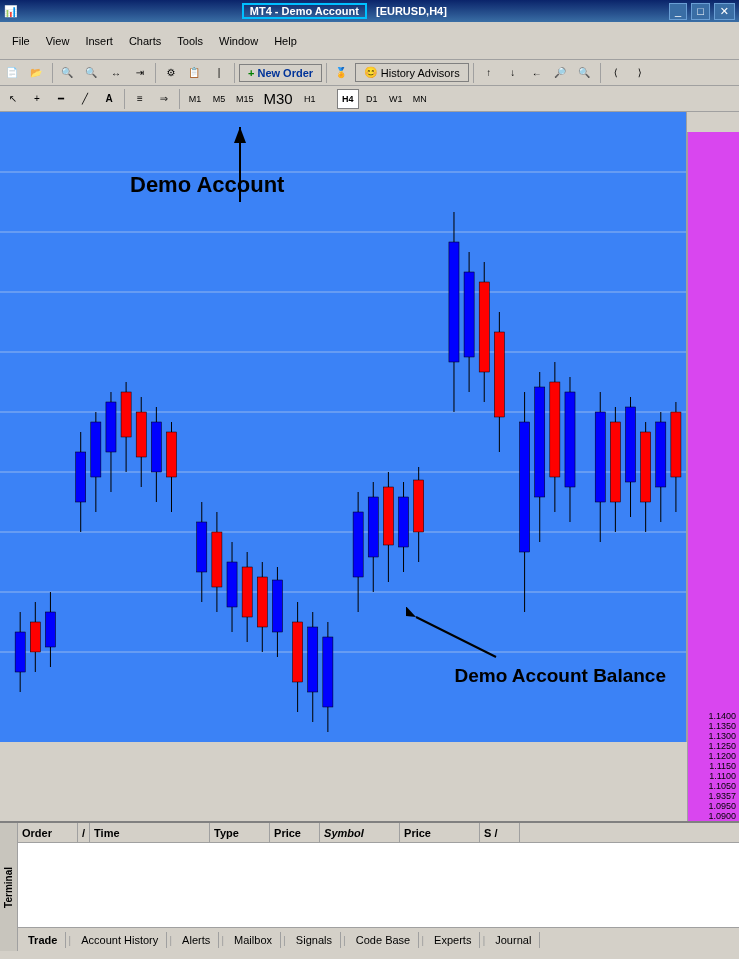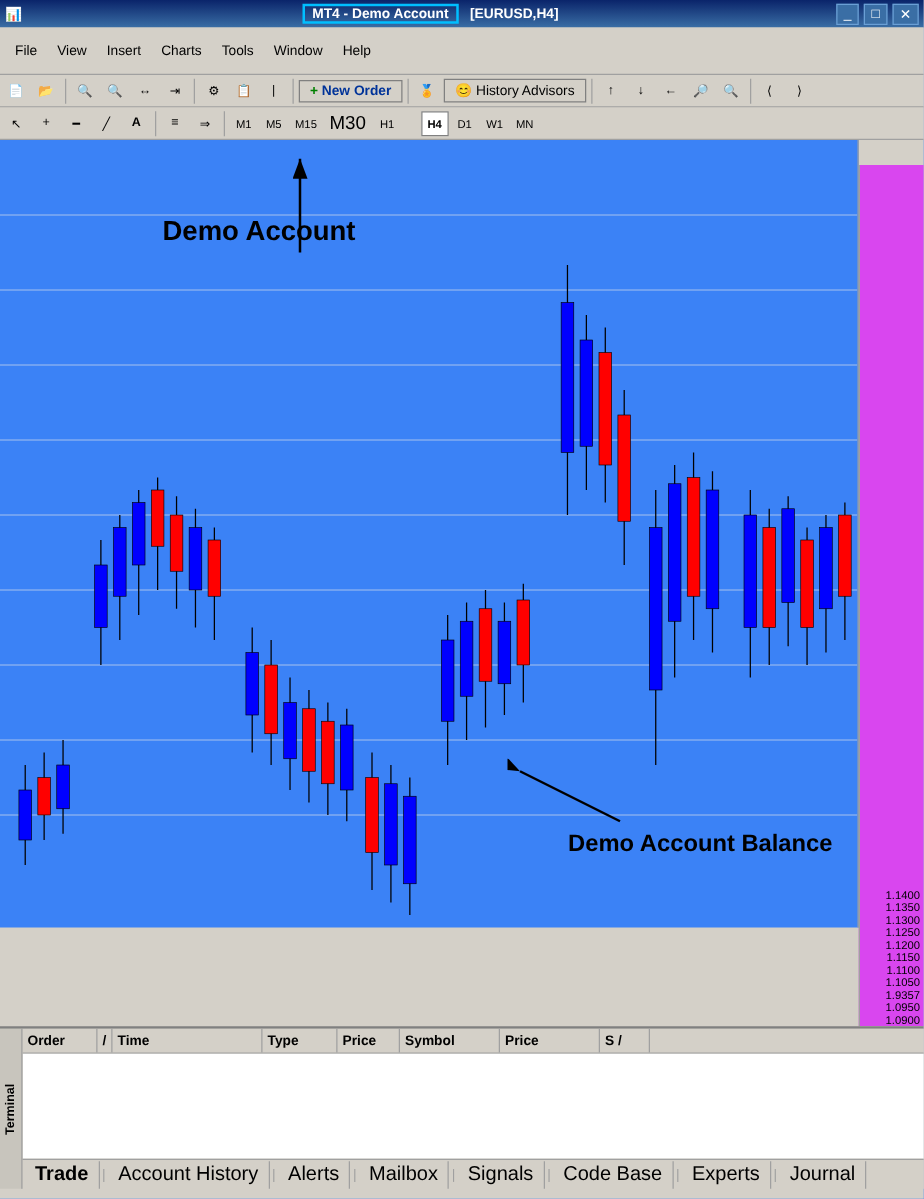--- a/index.html
+++ b/index.html
@@ -204,21 +204,21 @@
       align-items: center;
       height: 24px;
       background: #d4d0c8;
       border-top: 1px solid #a0a0a0;
       padding: 0 2px;
       margin-top: auto;
     }
     .term-tab {
       padding: 2px 8px;
       cursor: pointer;
-      font-size: 16px;
+      font-size: 11px;
       border-right: 1px solid #a0a0a0;
     }
     .term-tab.active { font-weight: bold; }
 
     
     #side-ruler {
       width: 50px;
       background: #f0f0f0;
       border-left: 1px solid #a0a0a0;
       font-size: 9px;
@@ -503,21 +503,21 @@
     </div>
 
     <div style="margin-left:18px; display:flex; flex-direction:column; flex:1;">
 
       <div style="height:20px; background:#d4d0c8; display:flex; align-items:center; border-bottom:1px solid #a0a0a0; font-size:11px; font-weight:bold;">
         <div class="col-header" style="min-width:60px;">Order</div>
         <div class="col-header" style="min-width:10px;">/</div>
         <div class="col-header" style="min-width:120px;">Time</div>
         <div class="col-header" style="min-width:60px;">Type</div>
         <div class="col-header" style="min-width:50px;">Price</div>
-        <div class="col-header" style="min-width:80px;">Symbol</div>
+        <div class="col-header" style="min-width:80px;font-style:italic;">Symbol</div>
         <div class="col-header" style="min-width:80px;">Price</div>
         <div class="col-header" style="min-width:40px;">S /</div>
       </div>
 
 
       <div style="flex:1; background:white;"></div>
     </div>
 
     <div id="terminal-tabs" style="height:24px; background:#d4d0c8; border-top:1px solid #a0a0a0; display:flex; align-items:center; padding:0 18px 0 20px;">
       <div class="term-tab active">Trade</div>

